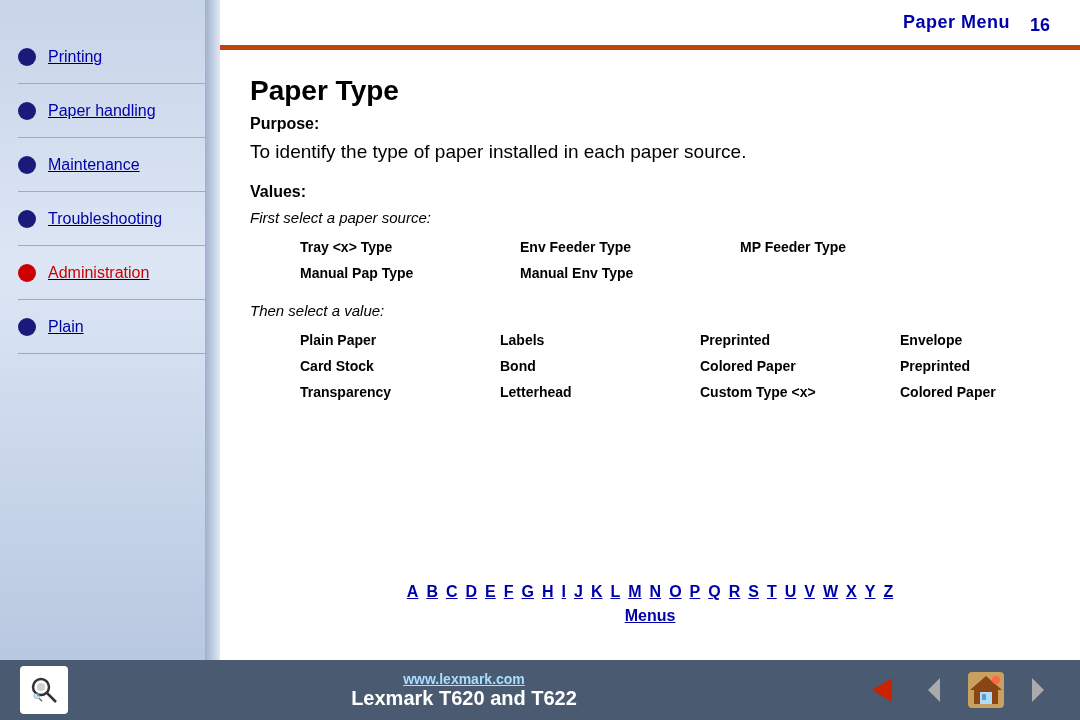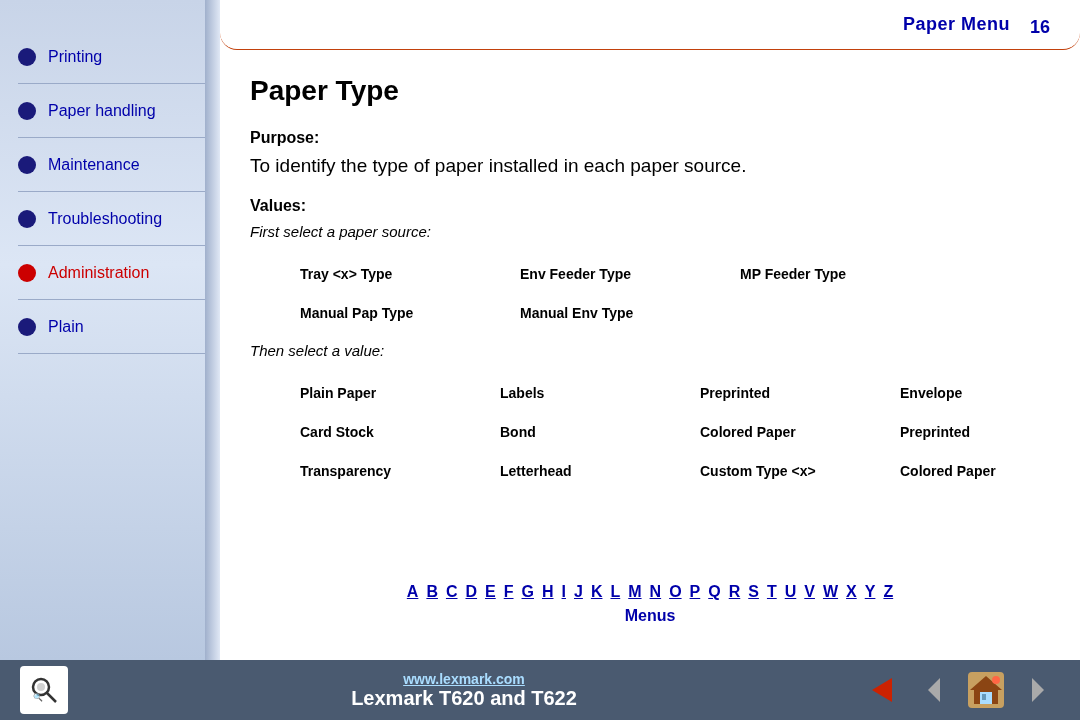--- a/index.html
+++ b/index.html
@@ -26,20 +26,21 @@
       padding-top: 30px;
       gap: 0;
     }
 
     .sidebar-item {
       display: flex;
       align-items: center;
       padding: 18px 10px 18px 18px;
       cursor: pointer;
       position: relative;
+      text-decoration: underline;
     }
 
     .sidebar-item .dot {
       width: 18px;
       height: 18px;
       border-radius: 50%;
       background: #1a1a7a;
       margin-right: 12px;
       flex-shrink: 0;
     }
@@ -69,26 +70,25 @@
     }
 
     
     .header-bar {
       position: absolute;
       top: 0;
       left: 220px;
       right: 0;
       height: 50px;
       background: #fff;
-      border-bottom: 1px solid #c2410c;
+      border-bottom: 5px solid #c2410c;
       display: flex;
       align-items: center;
       justify-content: flex-end;
       padding-right: 30px;
-      border-radius: 17px;
     }
 
     .header-title {
       font-size: 18px;
       font-weight: bold;
       color: #0000aa;
       letter-spacing: 0.5px;
     }
 
     .header-page-num {
@@ -108,21 +108,21 @@
       bottom: 60px;
       background: #fff;
       padding: 25px 40px 20px 30px;
       overflow: hidden;
     }
 
     .page-title {
       font-size: 28px;
       font-weight: bold;
       color: #000;
-      margin-bottom: 22px;
+      margin-bottom: 8px;
     }
 
     .section-heading {
       font-size: 16px;
       font-weight: bold;
       color: #000;
       margin-bottom: 8px;
       margin-top: 6px;
     }
 
@@ -149,21 +149,20 @@
       margin-left: 50px;
       margin-bottom: 15px;
       row-gap: 4px;
     }
 
     .values-grid .cell {
       font-size: 14px;
       font-weight: bold;
       color: #000;
       padding: 3px 0;
-      margin-top: 13px;
     }
 
     
     .alphabet-section {
       position: absolute;
       bottom: 90px;
       left: 220px;
       right: 0;
       text-align: center;
       padding: 10px 20px 5px 20px;
@@ -182,20 +181,21 @@
       font-weight: bold;
       color: #0000aa;
       text-decoration: underline;
       cursor: pointer;
     }
 
     .menus-link {
       font-size: 16px;
       font-weight: bold;
       color: #0000aa;
+      text-decoration: underline;
       cursor: pointer;
     }
 
     
     .footer {
       position: absolute;
       bottom: 0;
       left: 0;
       right: 0;
       height: 60px;

